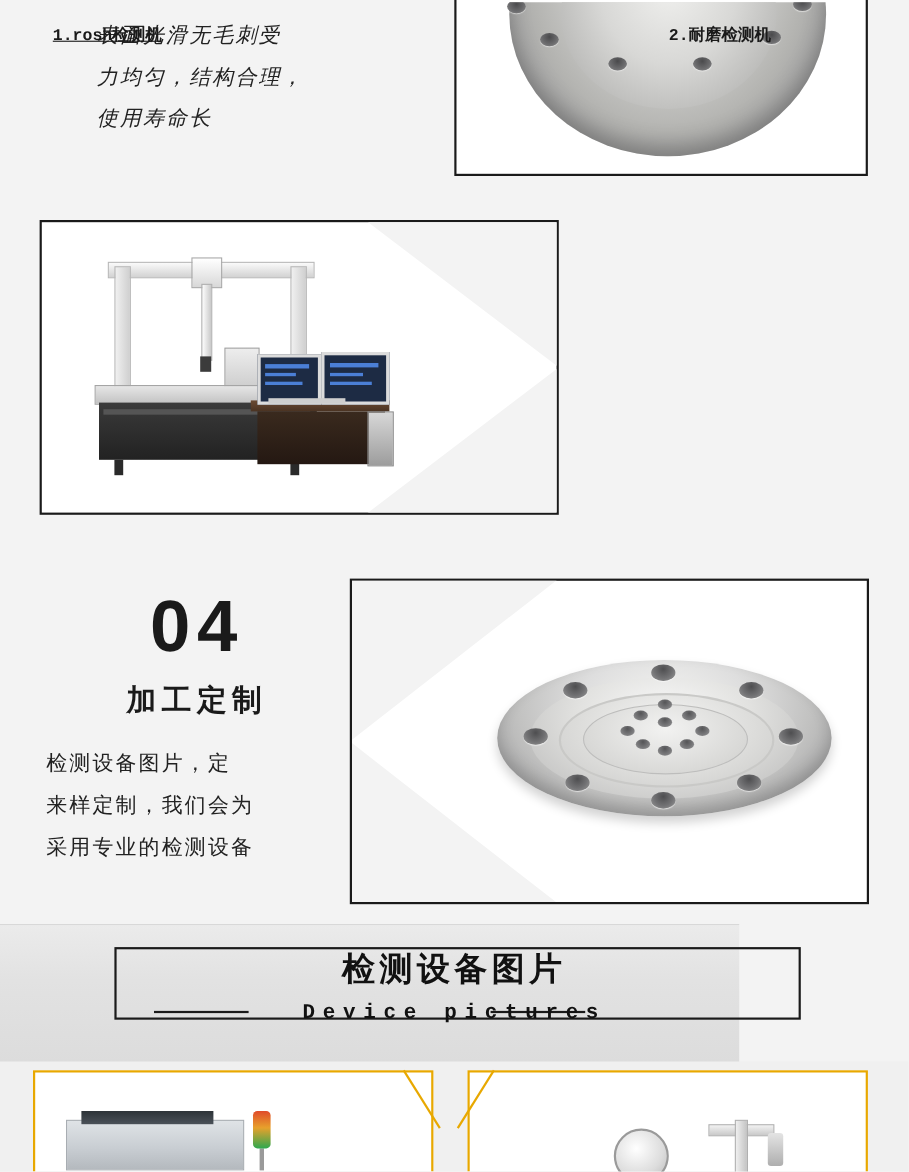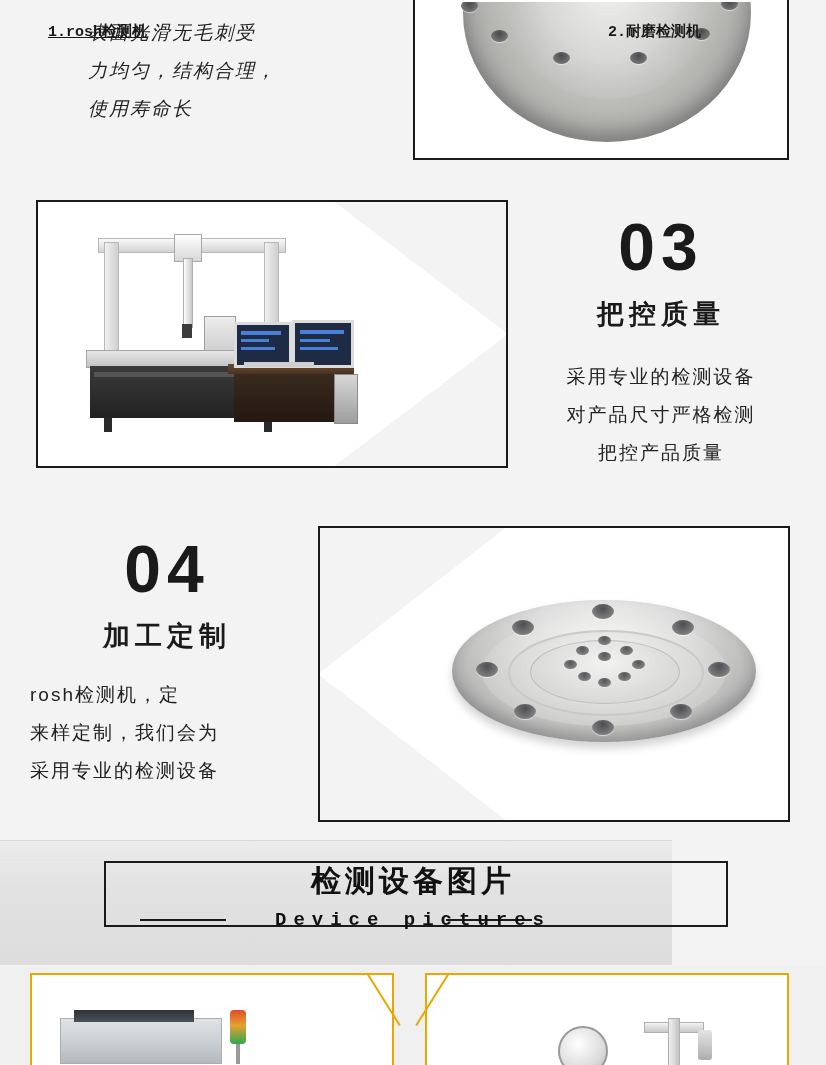--- a/index.html
+++ b/index.html
@@ -288,21 +288,21 @@
     position: absolute; width: 22px; height: 15px; border-radius: 50%;
     background: radial-gradient(ellipse at 50% 28%, #4e4e50 0%, #727274 55%, #9a9a9a 100%);
     box-shadow: 0 1px 1px rgba(255,255,255,0.6);
   }
   .flange2 .h-small {
     position: absolute; width: 13px; height: 9px; border-radius: 50%;
     background: radial-gradient(ellipse at 50% 28%, #555557 0%, #7a7a7c 60%, #a0a0a0 100%);
   }
   .sec04-left {
     position: absolute;
-    left: 22px;
+    left: 34px;
     top: 28px;
     width: 290px;
   }
   .sec04-left .desc { text-align: left; padding-left: 8px; margin-top: 22px;}
 
   
   .banner {
     position: absolute;
     left: 0;
     top: 840px;
@@ -492,37 +492,28 @@
         </div>
         <div class="kbd"></div>
         <div class="tower"></div>
       </div>
       <div class="notch"></div>
       <div class="notch2"></div>
       <div class="diag1"></div>
       <div class="diag2"></div>
     </div>
 
-    <div class="sec03-right">
-      <div class="big-num">03</div>
-      <div class="sub-title">把控质量</div>
-      <div class="desc">
-        <div>采用专业的检测设备</div>
-        <div>对产品尺寸严格检测</div>
-        <div>把控产品质量</div>
-      </div>
-    </div>
   </div>
 
   <div class="sec04">
     <div class="sec04-left">
       <div class="big-num">04</div>
       <div class="sub-title">加工定制</div>
       <div class="desc">
-        <div>rosh检测机，定</div>
+        <div>检测设备图片，定</div>
         <div>来样定制，我们会为</div>
         <div>采用专业的检测设备</div>
       </div>
     </div>
 
     <div class="sec04-frame">
       <div class="flange2">
         <div class="d-outer"></div>
         <div class="d-ring1"></div>
         <div class="d-ring2"></div>

